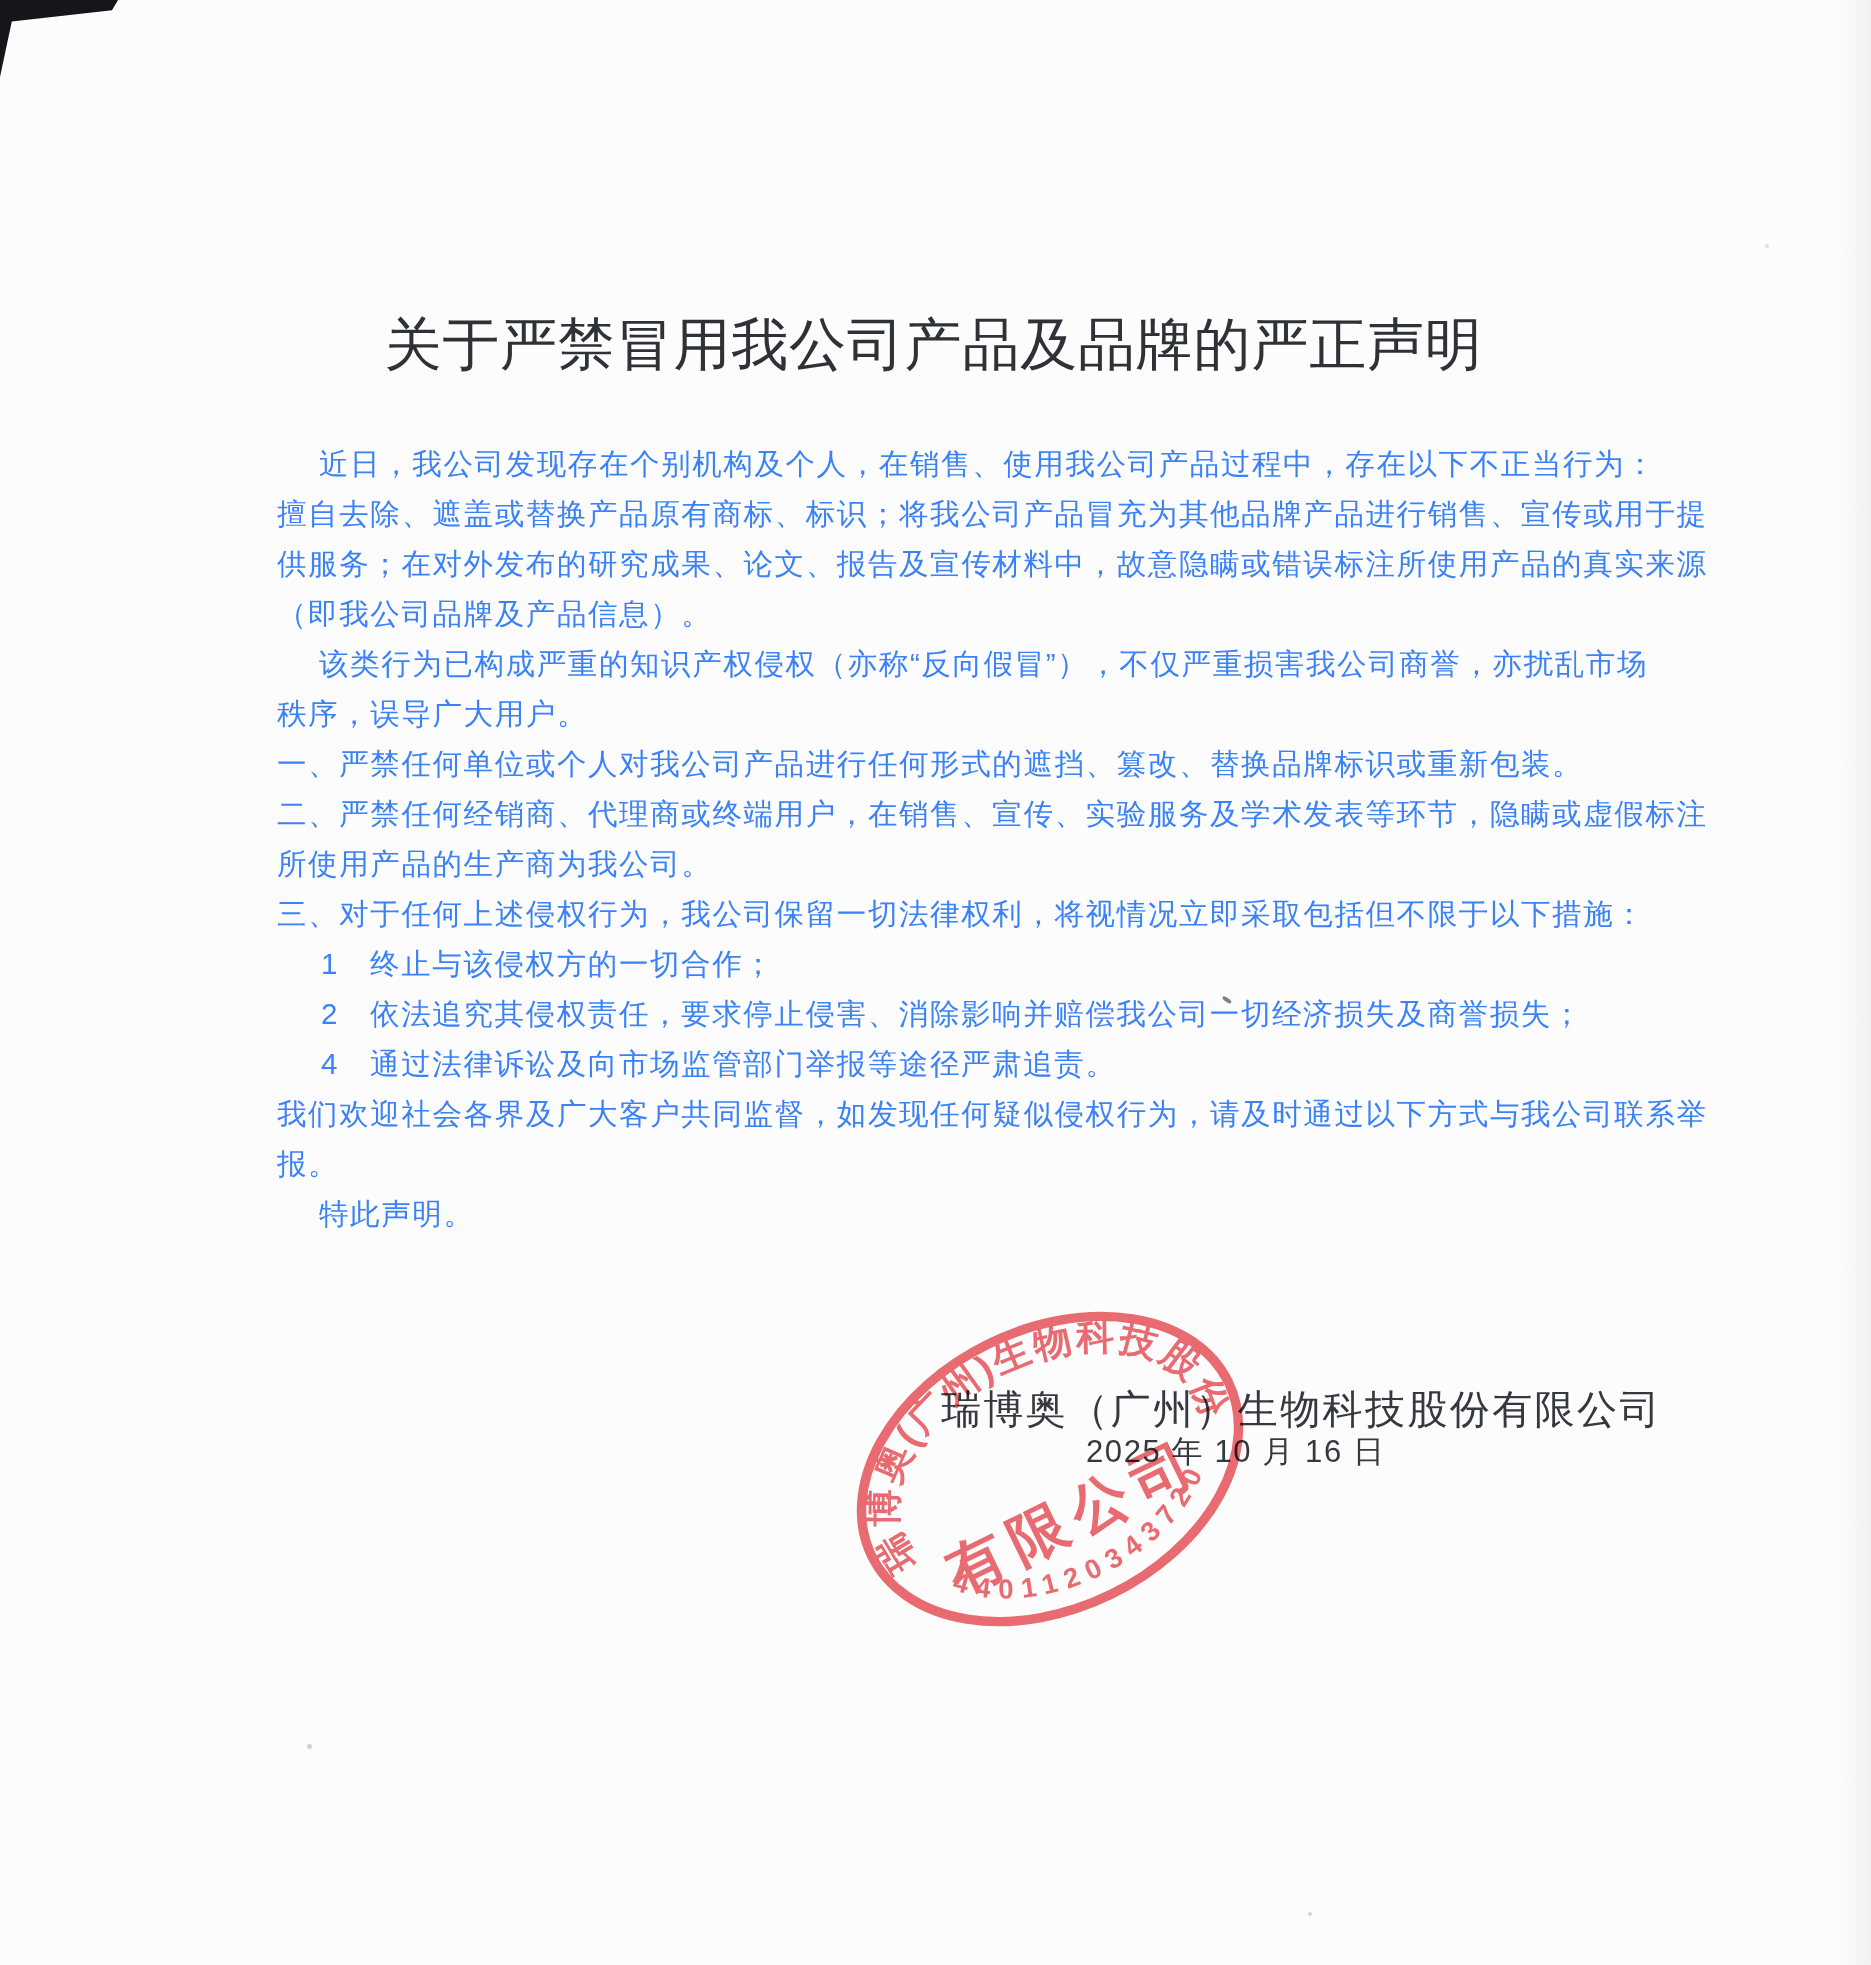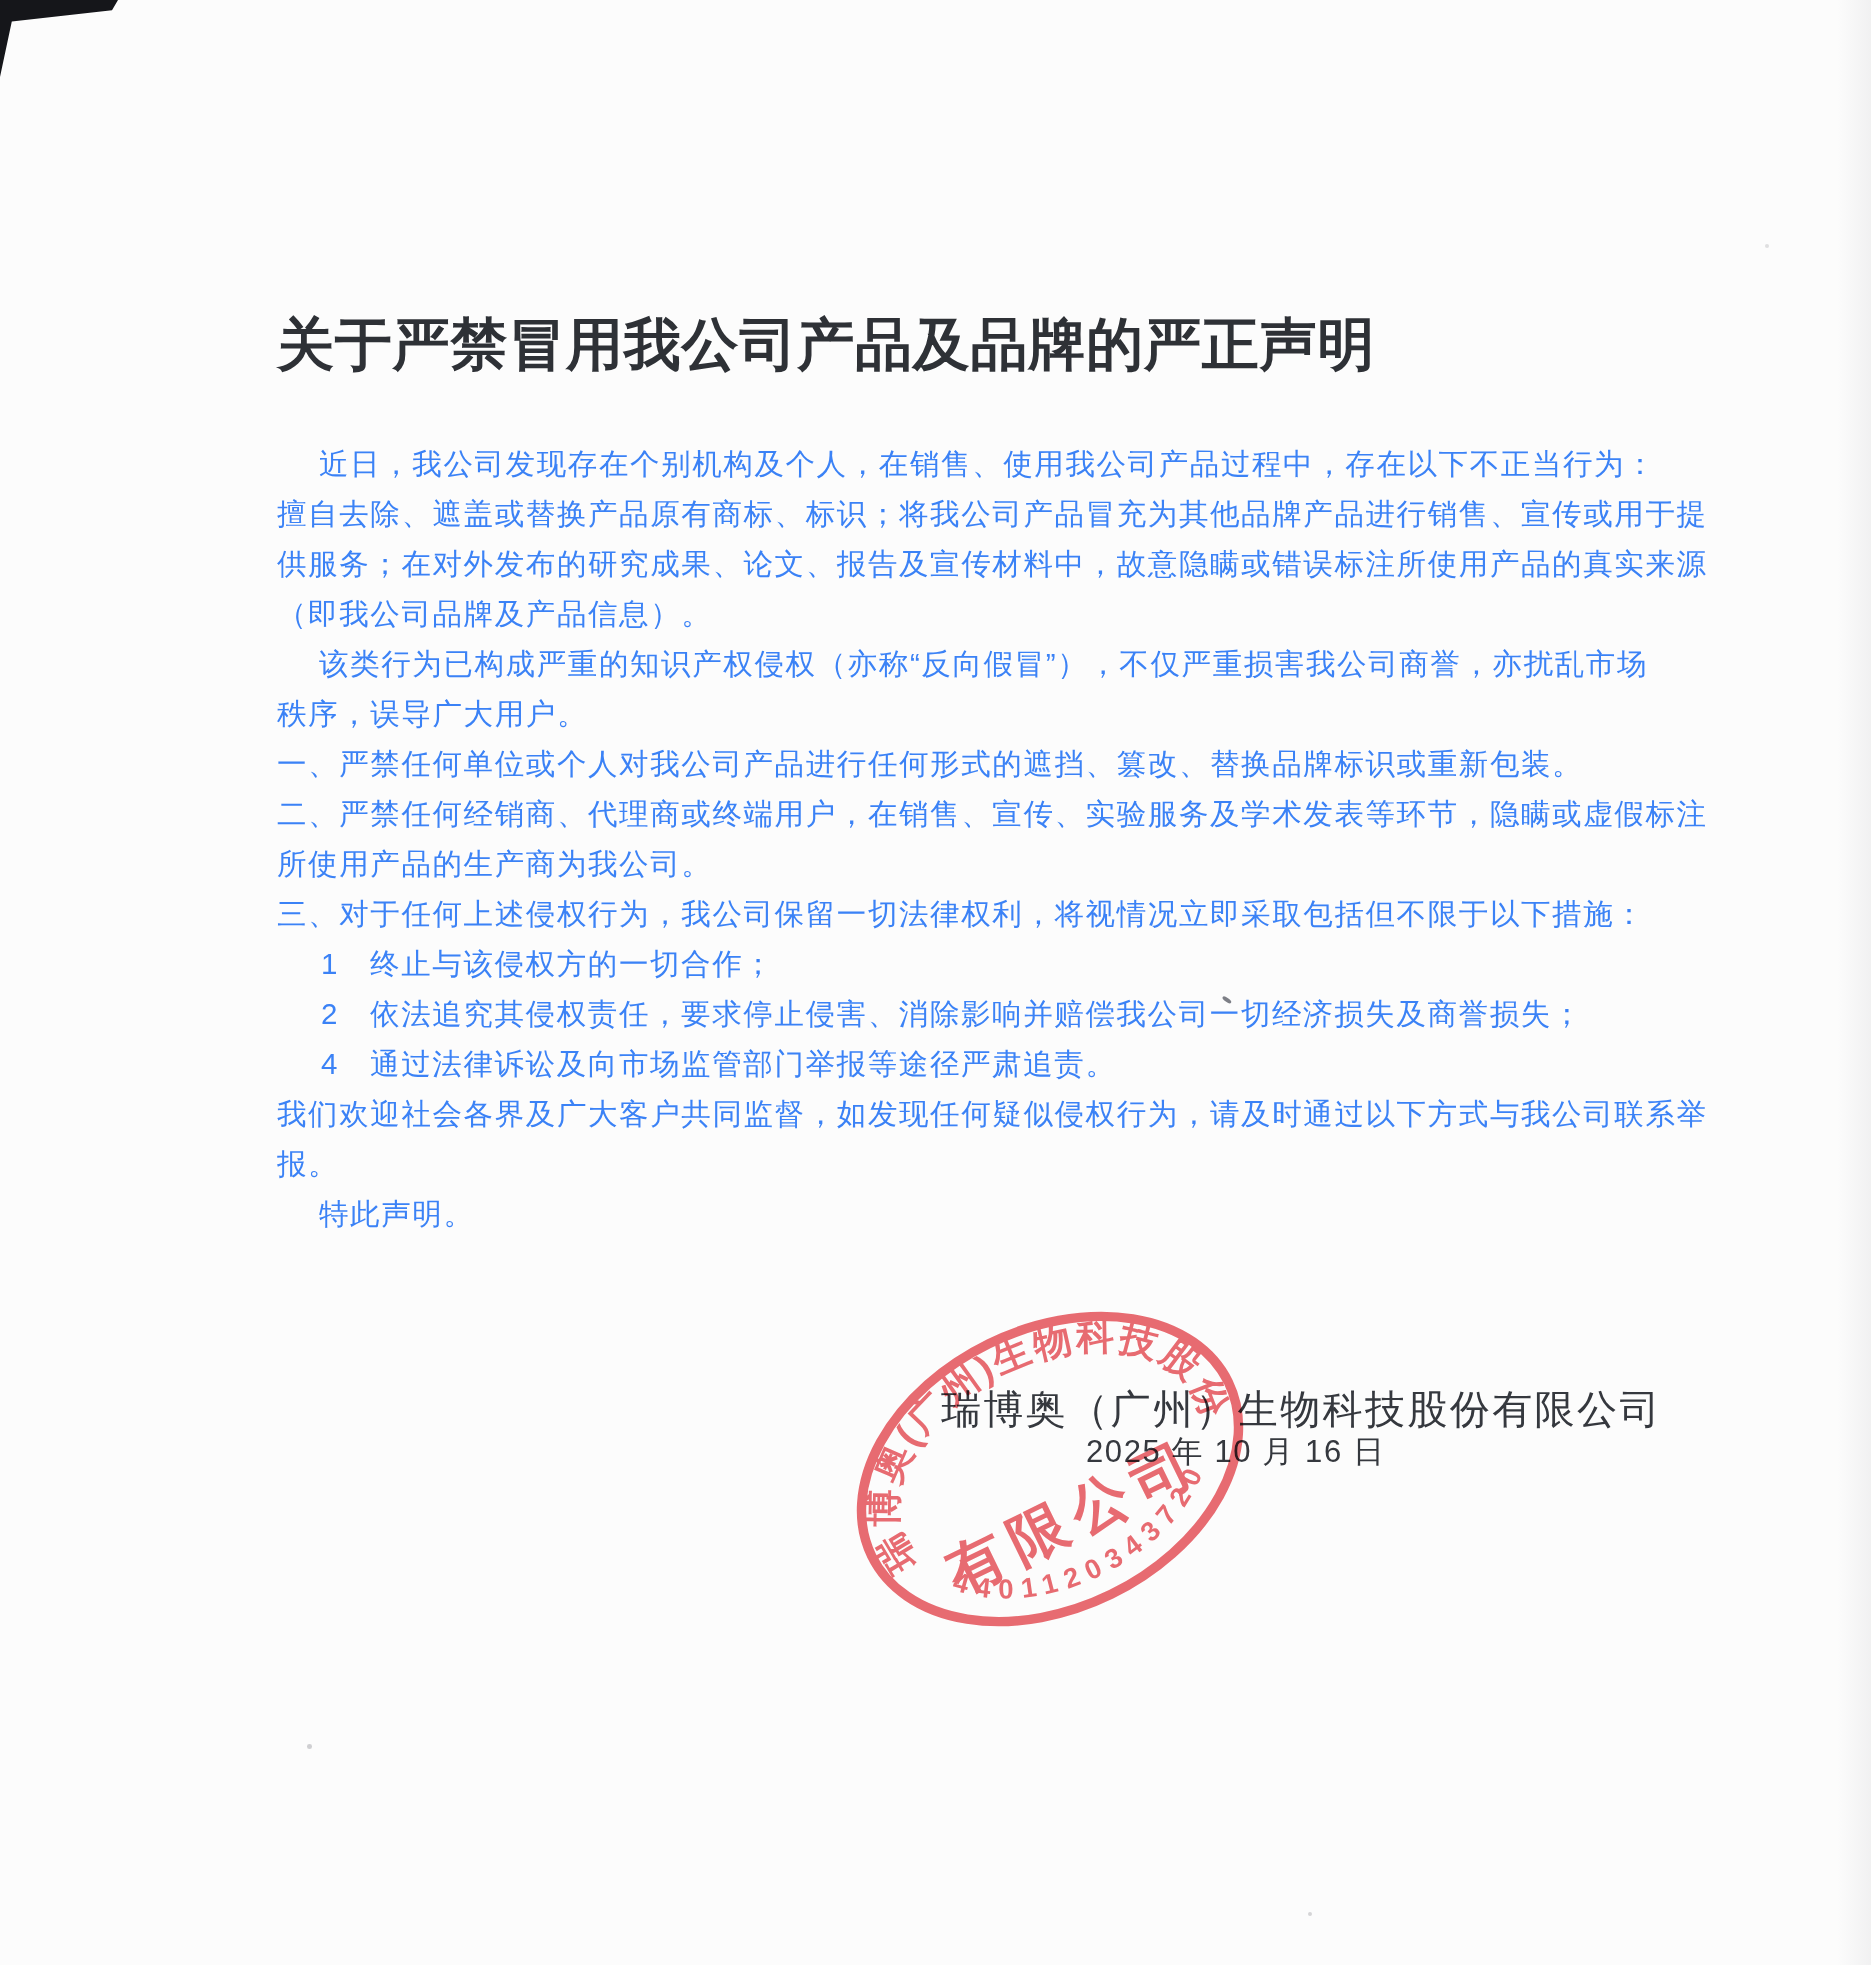--- a/index.html
+++ b/index.html
@@ -5,21 +5,21 @@
   html,body{margin:0;padding:0;background:#e8e8e8;}
   .page{
     position:relative; width:1872px; height:2647px;
     background:#fcfcfc; overflow:hidden;
     font-family:"Liberation Sans","DejaVu Sans",sans-serif;
     color:#373a40;
   }
   
   .title{
     position:absolute; left:277px; top:307px; width:1313px;
-    font-size:57px; font-weight:700; text-align:left;
+    font-size:57px; font-weight:400; text-align:center;
     letter-spacing:0.8px; color:#2e3136; white-space:nowrap;
   }
   .content{
     position:absolute; left:277px; top:439px; width:1315px;
     font-size:29.5px; line-height:50px; letter-spacing:1.6px;
     color:#3b82f6;
   }
   .content p{margin:0; padding:0; white-space:nowrap;}
   .content p.indent{text-indent:42px;}
   .content p.sub{text-indent:44px;}

